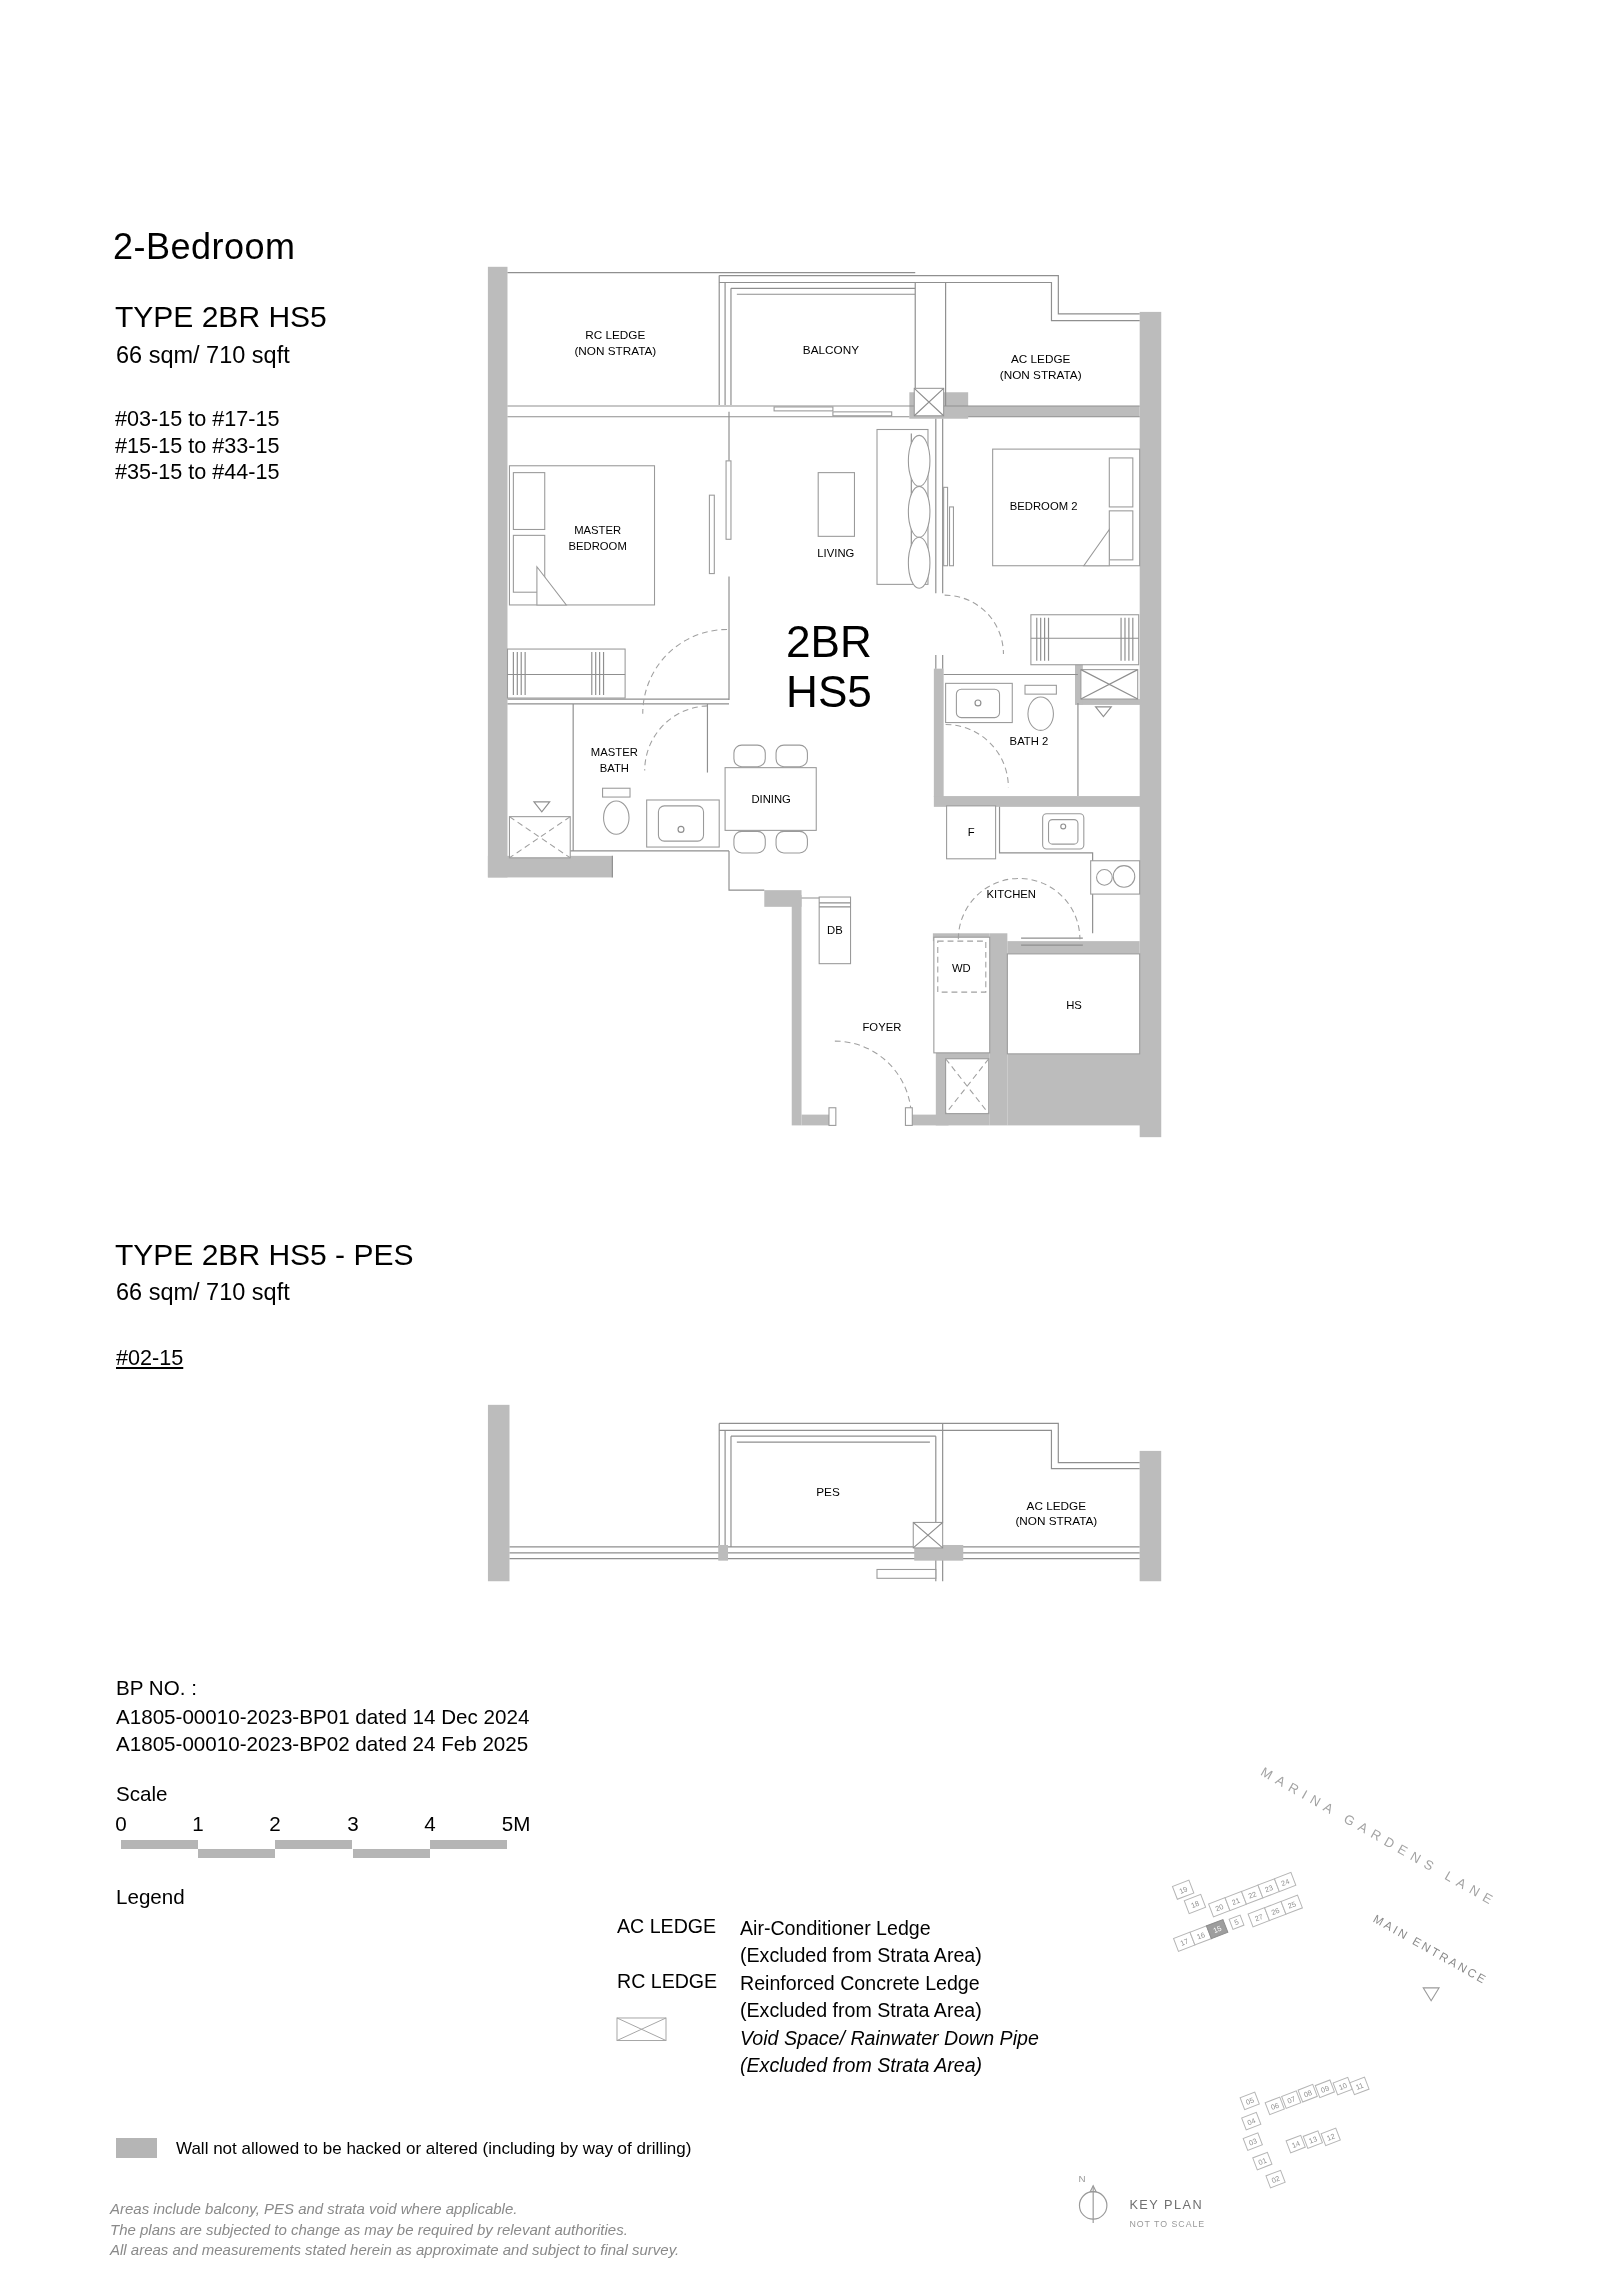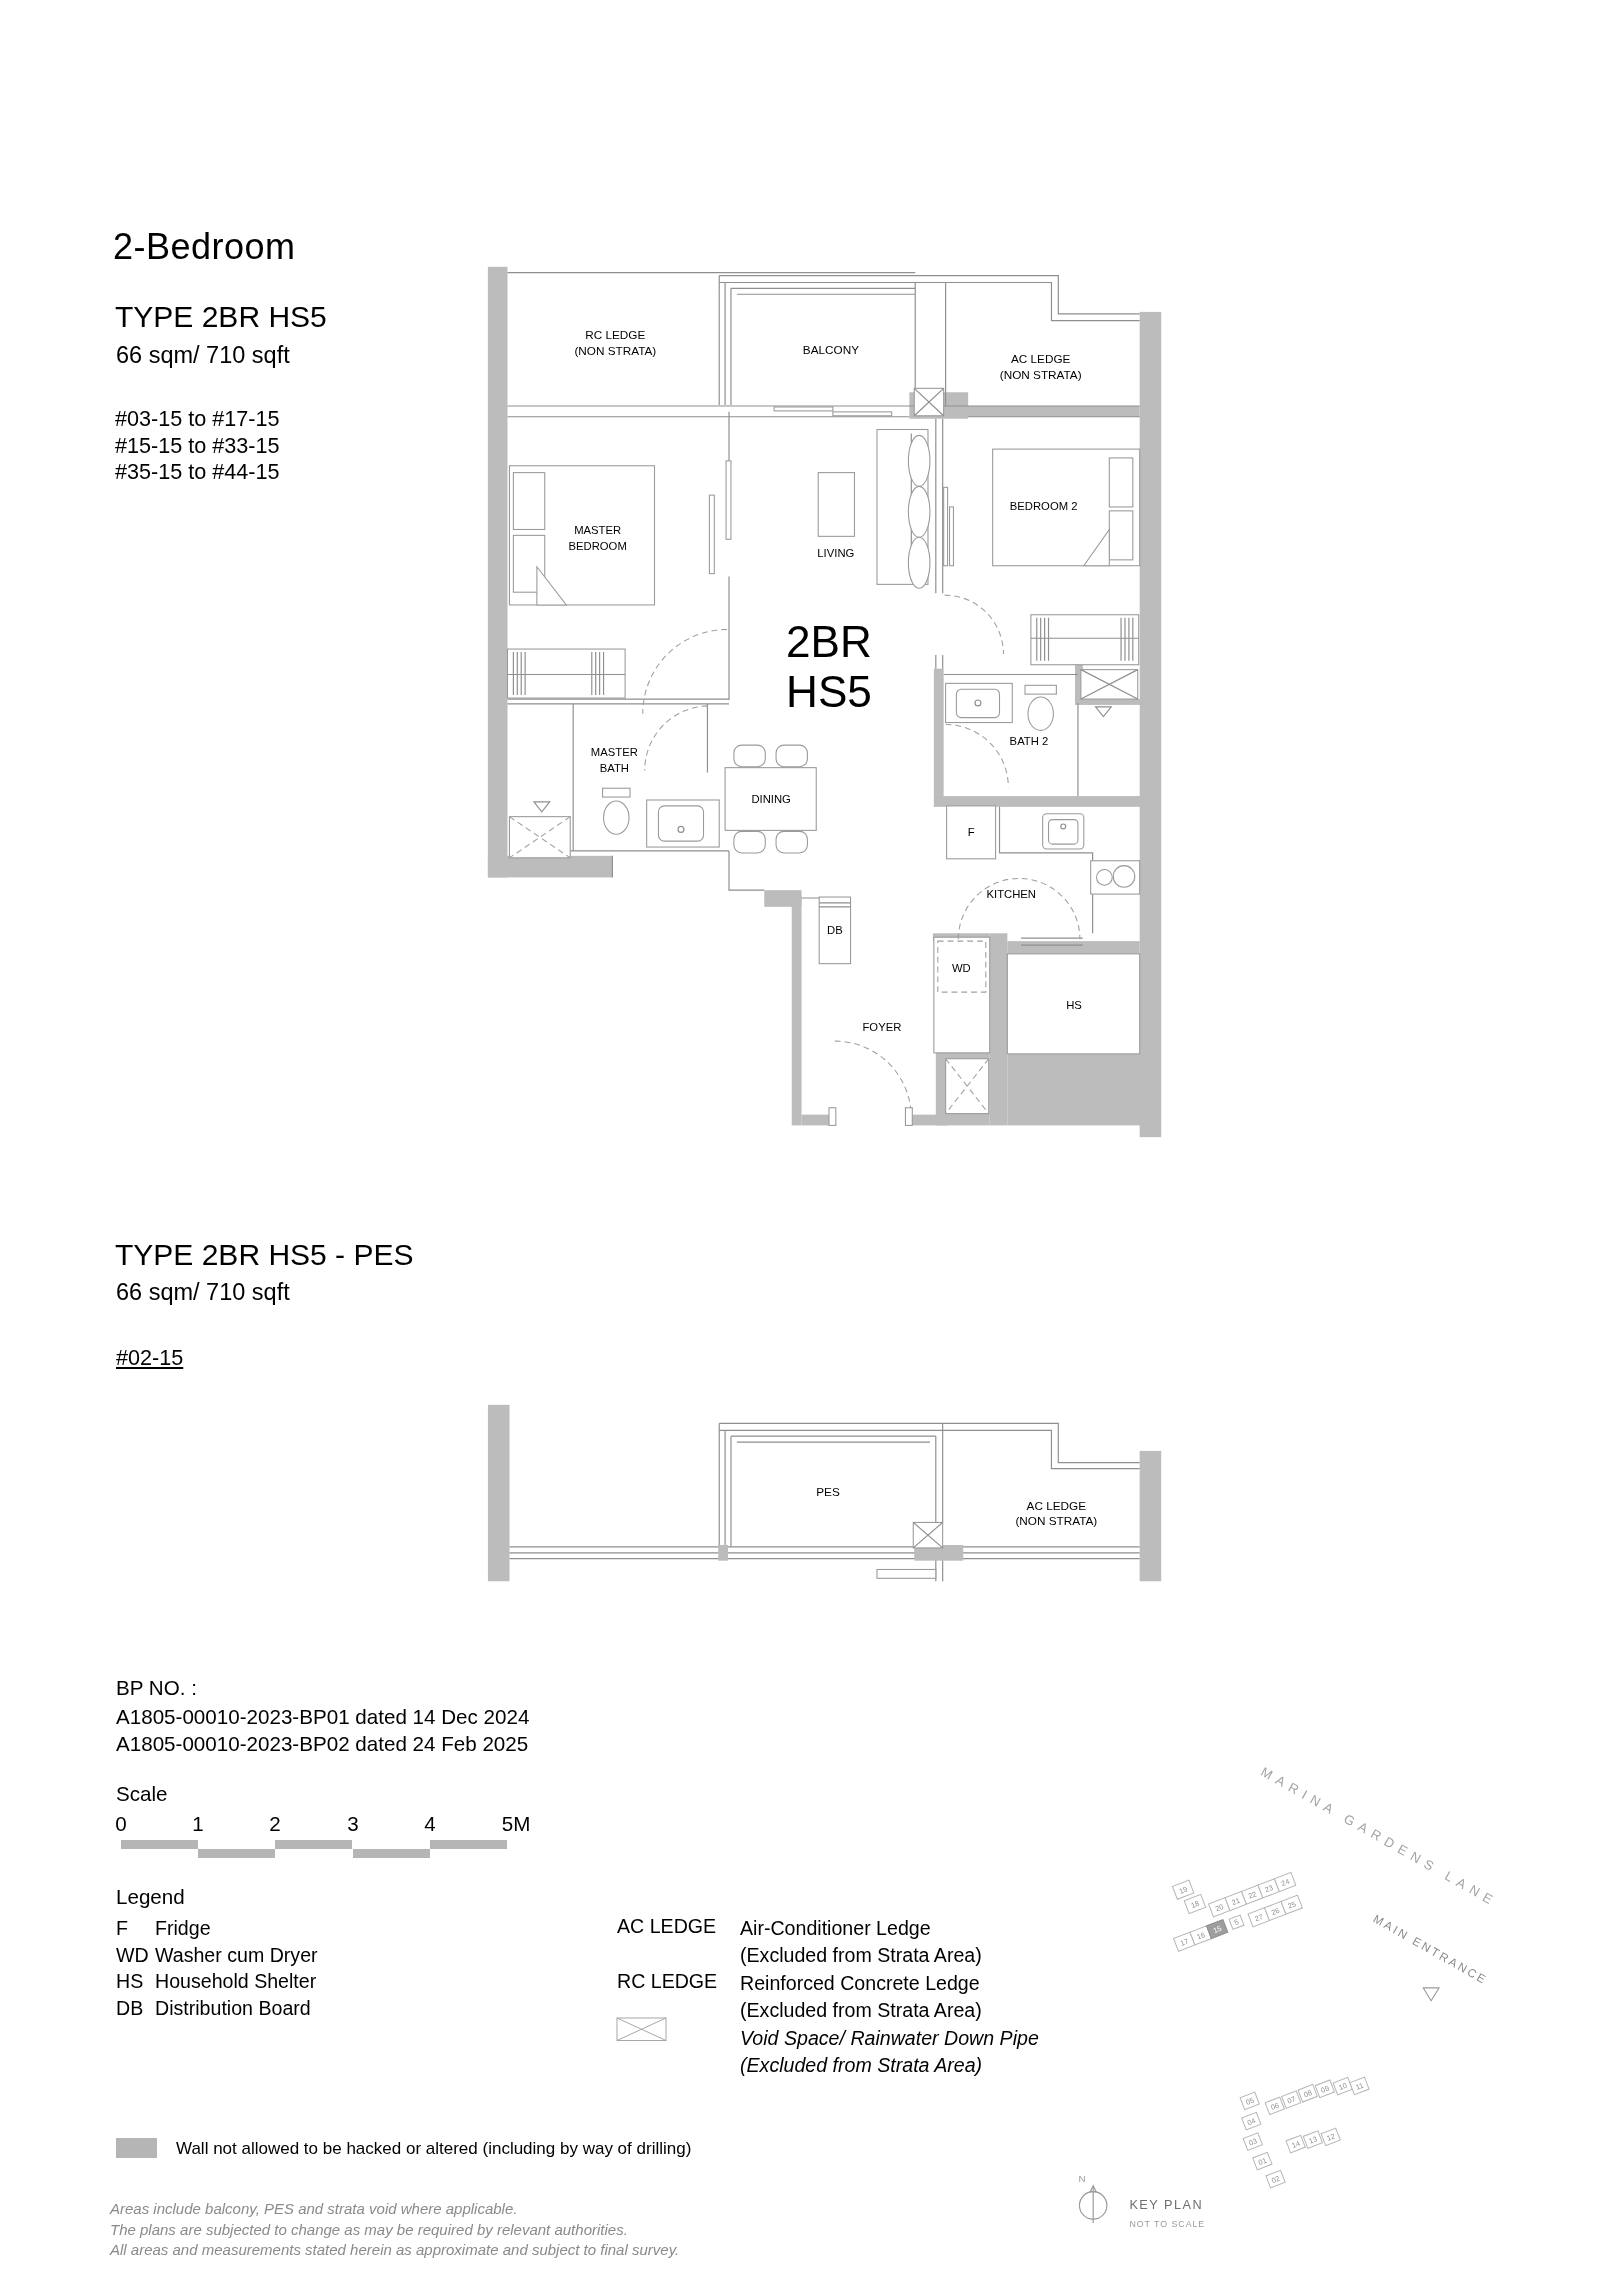--- a/index.html
+++ b/index.html
@@ -255,26 +255,20 @@
   <div class="abs" style="left:0;top:0;">
     <div class="bar-seg" style="left:121px;top:1840px;width:77px;"></div>
     <div class="bar-seg" style="left:275px;top:1840px;width:77px;"></div>
     <div class="bar-seg" style="left:430px;top:1840px;width:77px;"></div>
     <div class="bar-seg" style="left:198px;top:1849px;width:77px;"></div>
     <div class="bar-seg" style="left:353px;top:1849px;width:77px;"></div>
   </div>
 
   <div class="abs small-head" style="left:116px;top:1873px;margin-top:12px;">Legend</div>
 
-  <div class="abs legend-row" style="left:116px;top:1915px;">
-    <div><span class="abbr">F</span><span>Fridge</span></div>
-    <div><span class="abbr">WD</span><span>Washer cum Dryer</span></div>
-    <div><span class="abbr">HS</span><span>Household Shelter</span></div>
-    <div><span class="abbr">DB</span><span>Distribution Board</span></div>
-  </div>
 
   <div class="abs ledge-abbr" style="left:617px;top:1915px;">AC LEDGE</div>
   <div class="abs ledge-desc" style="left:740px;top:1915px;">
     <div>Air-Conditioner Ledge</div>
     <div>(Excluded from Strata Area)</div>
   </div>
   <div class="abs ledge-abbr" style="left:617px;top:1970px;">RC LEDGE</div>
   <div class="abs ledge-desc" style="left:740px;top:1970px;">
     <div>Reinforced Concrete Ledge</div>
     <div>(Excluded from Strata Area)</div>

